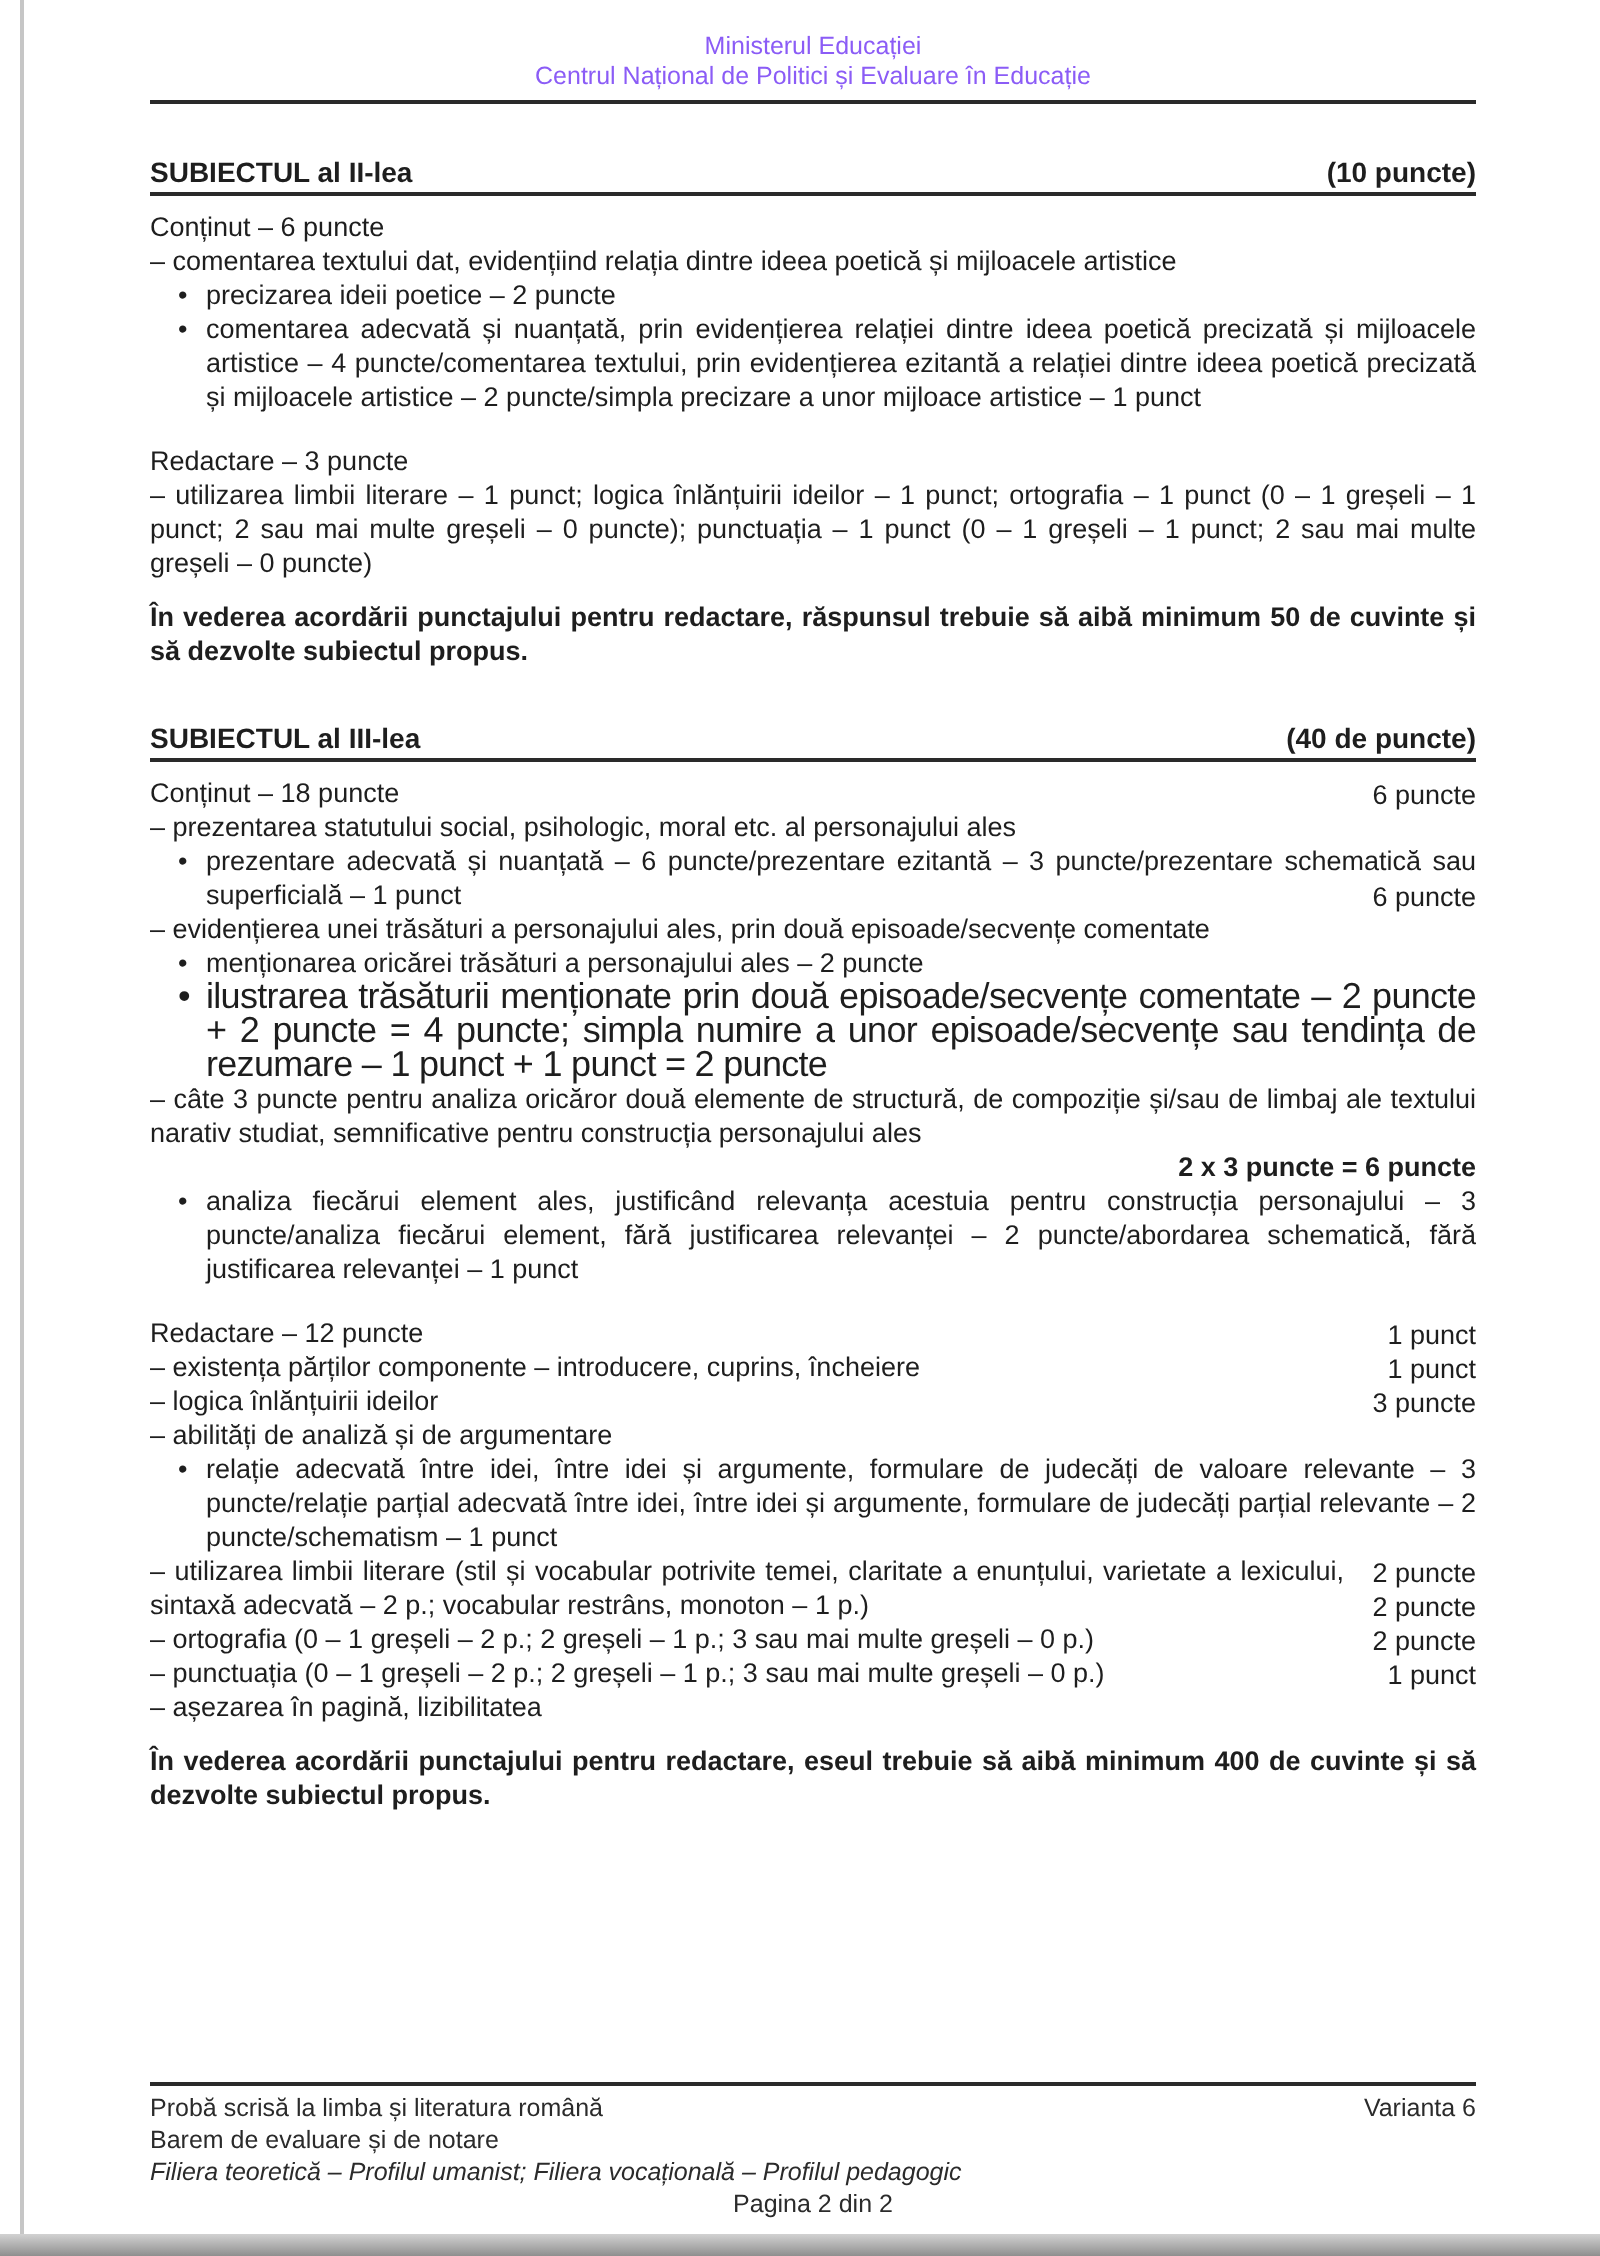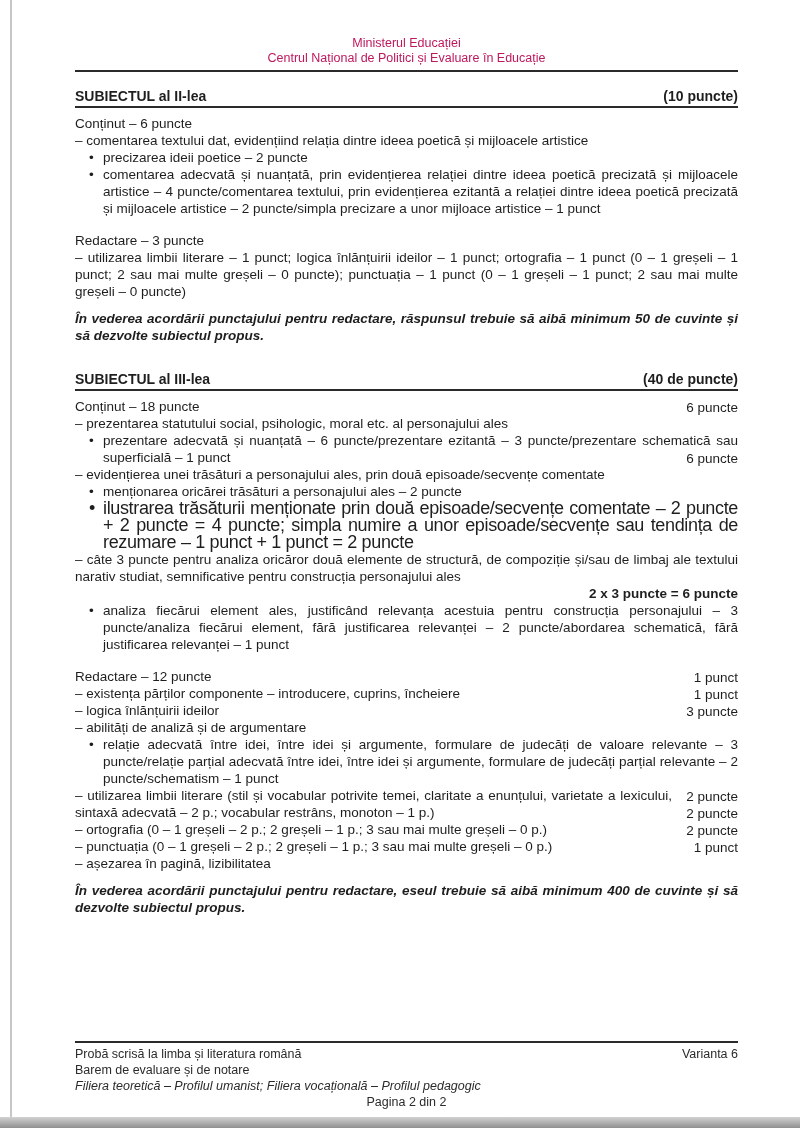--- a/index.html
+++ b/index.html
@@ -23,27 +23,26 @@
     position:relative;
     height:100%;
     padding:0 62px 0 75px;
     display:flex; flex-direction:column;
   }
   
   .doc-header {
     padding-top:16px; padding-bottom:4px;
     text-align:center;
     font-size:12.5px; line-height:15px;
-    color:#be185d;
+    color:#8b5cf6;
     border-bottom:2px solid var(--rule,#2a2a2a);
-    margin-top:20px;
   }
   
   .content {
-    padding-top:12px;
+    padding-top:22px;
     font-size:13.5px;
     line-height:17px;
     text-align:justify;
   }
   .section-title {
     display:flex; justify-content:space-between; align-items:flex-end;
     font-weight:bold; font-size:14px;
     border-bottom:2px solid var(--rule,#2a2a2a);
     padding-bottom:1px;
     margin-top:4px; margin-bottom:7px;
@@ -54,21 +53,21 @@
   .para {}
   .bullet { position:relative; padding-left:28px; }
   .bullet::before { content:"\2022"; position:absolute; left:14px; }
   .bullet.condensed { font-size:18px; letter-spacing:-0.35px; }
   .dash-points { position:relative; padding-right:66px; }
   .dash-points .dp-points {
     position:absolute; right:0; bottom:16px;
     font-weight:normal; white-space:nowrap;
   }
   .points-line { text-align:right; font-weight:bold; }
-  .note { font-weight:bold; margin-top:10px;font-style:italic; }
+  .note { font-weight:bold; margin-top:10px; }
   
   .doc-footer {
     margin-top:auto;
     border-top:2px solid var(--rule,#2a2a2a);
     padding-top:3px; padding-bottom:18px;
     font-size:12.5px; line-height:16px;
     color:#2b2b2b;
     text-align:left;
   }
   .footer-row { display:flex; justify-content:space-between; }

